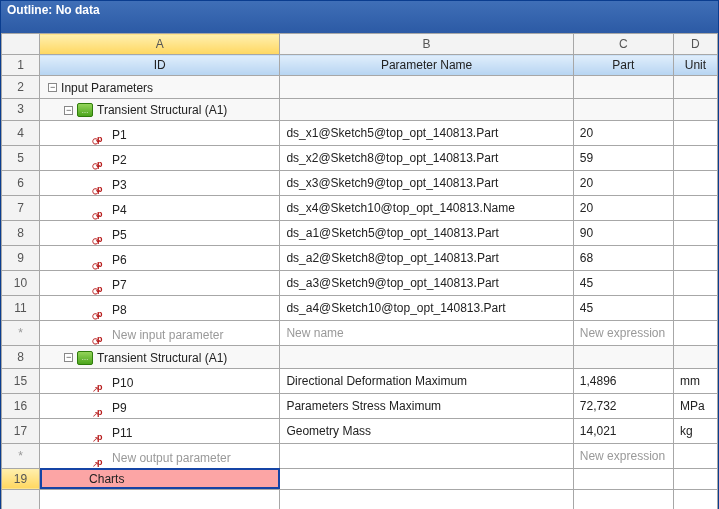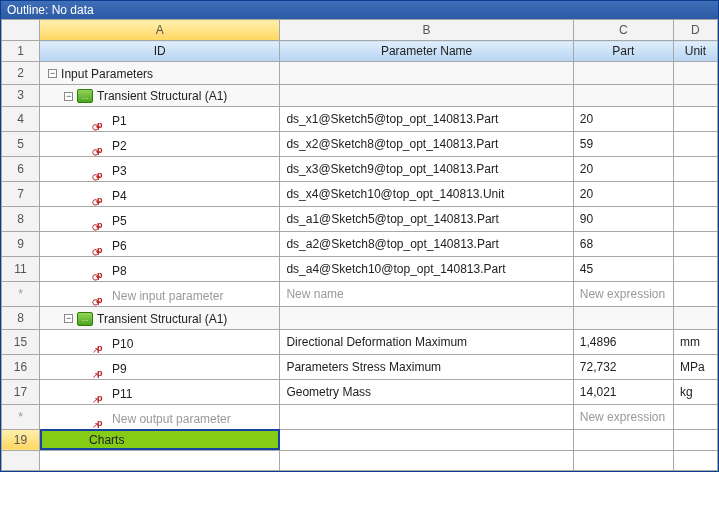--- a/index.html
+++ b/index.html
@@ -13,23 +13,24 @@
   .panel {
     width: 719px;
     border: 1px solid #0a3d8f;
     box-sizing: border-box;
   }
   .titlebar {
     background: linear-gradient(#3f6fb7, #2c5aa5);
     color: #fff;
     padding: 2px 6px;
     font-size: 12px;
-    height: 18px;
+    height: 32px;
     line-height: 14px;
     box-sizing: border-box;
+    font-weight: bold;
   }
   table.grid {
     border-collapse: collapse;
     width: 100%;
     table-layout: fixed;
   }
   table.grid td, table.grid th {
     border: 1px solid #a7a7a7;
     padding: 3px 6px;
     height: 20px;
@@ -86,21 +87,21 @@
     
   }
   tr.placeholder td {
     color: #999;
   }
 
   
   tr.selrow td.colA {
     outline: 2px solid #1544a5;
     outline-offset: -2px;
-    background: #84cc16;
+    background: #fca5a5;
     padding-left: 29px;
   }
 
   
   .ind0 { padding-left: 2px; display: inline-flex; align-items: center; gap: 4px; }
   .ind1 { padding-left: 18px; display: inline-flex; align-items: center; gap: 4px; }
   .ind2 { padding-left: 46px; display: inline-flex; align-items: center; gap: 6px; }
 
   
   .exp {
@@ -273,21 +274,21 @@
           <td class="colD"></td>
         </tr>
         <tr class="data">
           <td class="rn">7</td>
           <td class="colA"><span class="ind2">
               <span class="icon-pin">
                 <span class="p">p</span>
               </span>
               <span>P4</span>
             </span></td>
-          <td class="colB">ds_x4@Sketch10@top_opt_140813.Unit</td>
+          <td class="colB">ds_x4@Sketch10@top_opt_140813.Name</td>
           <td class="colC">20</td>
           <td class="colD"></td>
         </tr>
         <tr class="data">
           <td class="rn">8</td>
           <td class="colA"><span class="ind2">
               <span class="icon-pin">
                 <span class="p">p</span>
               </span>
               <span>P5</span>
@@ -299,20 +300,32 @@
         <tr class="data">
           <td class="rn">9</td>
           <td class="colA"><span class="ind2">
               <span class="icon-pin">
                 <span class="p">p</span>
               </span>
               <span>P6</span>
             </span></td>
           <td class="colB">ds_a2@Sketch8@top_opt_140813.Part</td>
           <td class="colC">68</td>
+          <td class="colD"></td>
+        </tr>
+        <tr class="data">
+          <td class="rn">10</td>
+          <td class="colA"><span class="ind2">
+              <span class="icon-pin">
+                <span class="p">p</span>
+              </span>
+              <span>P7</span>
+            </span></td>
+          <td class="colB">ds_a3@Sketch9@top_opt_140813.Part</td>
+          <td class="colC">45</td>
           <td class="colD"></td>
         </tr>
         <tr class="data">
           <td class="rn">11</td>
           <td class="colA"><span class="ind2">
               <span class="icon-pin">
                 <span class="p">p</span>
               </span>
               <span>P8</span>
             </span></td>

